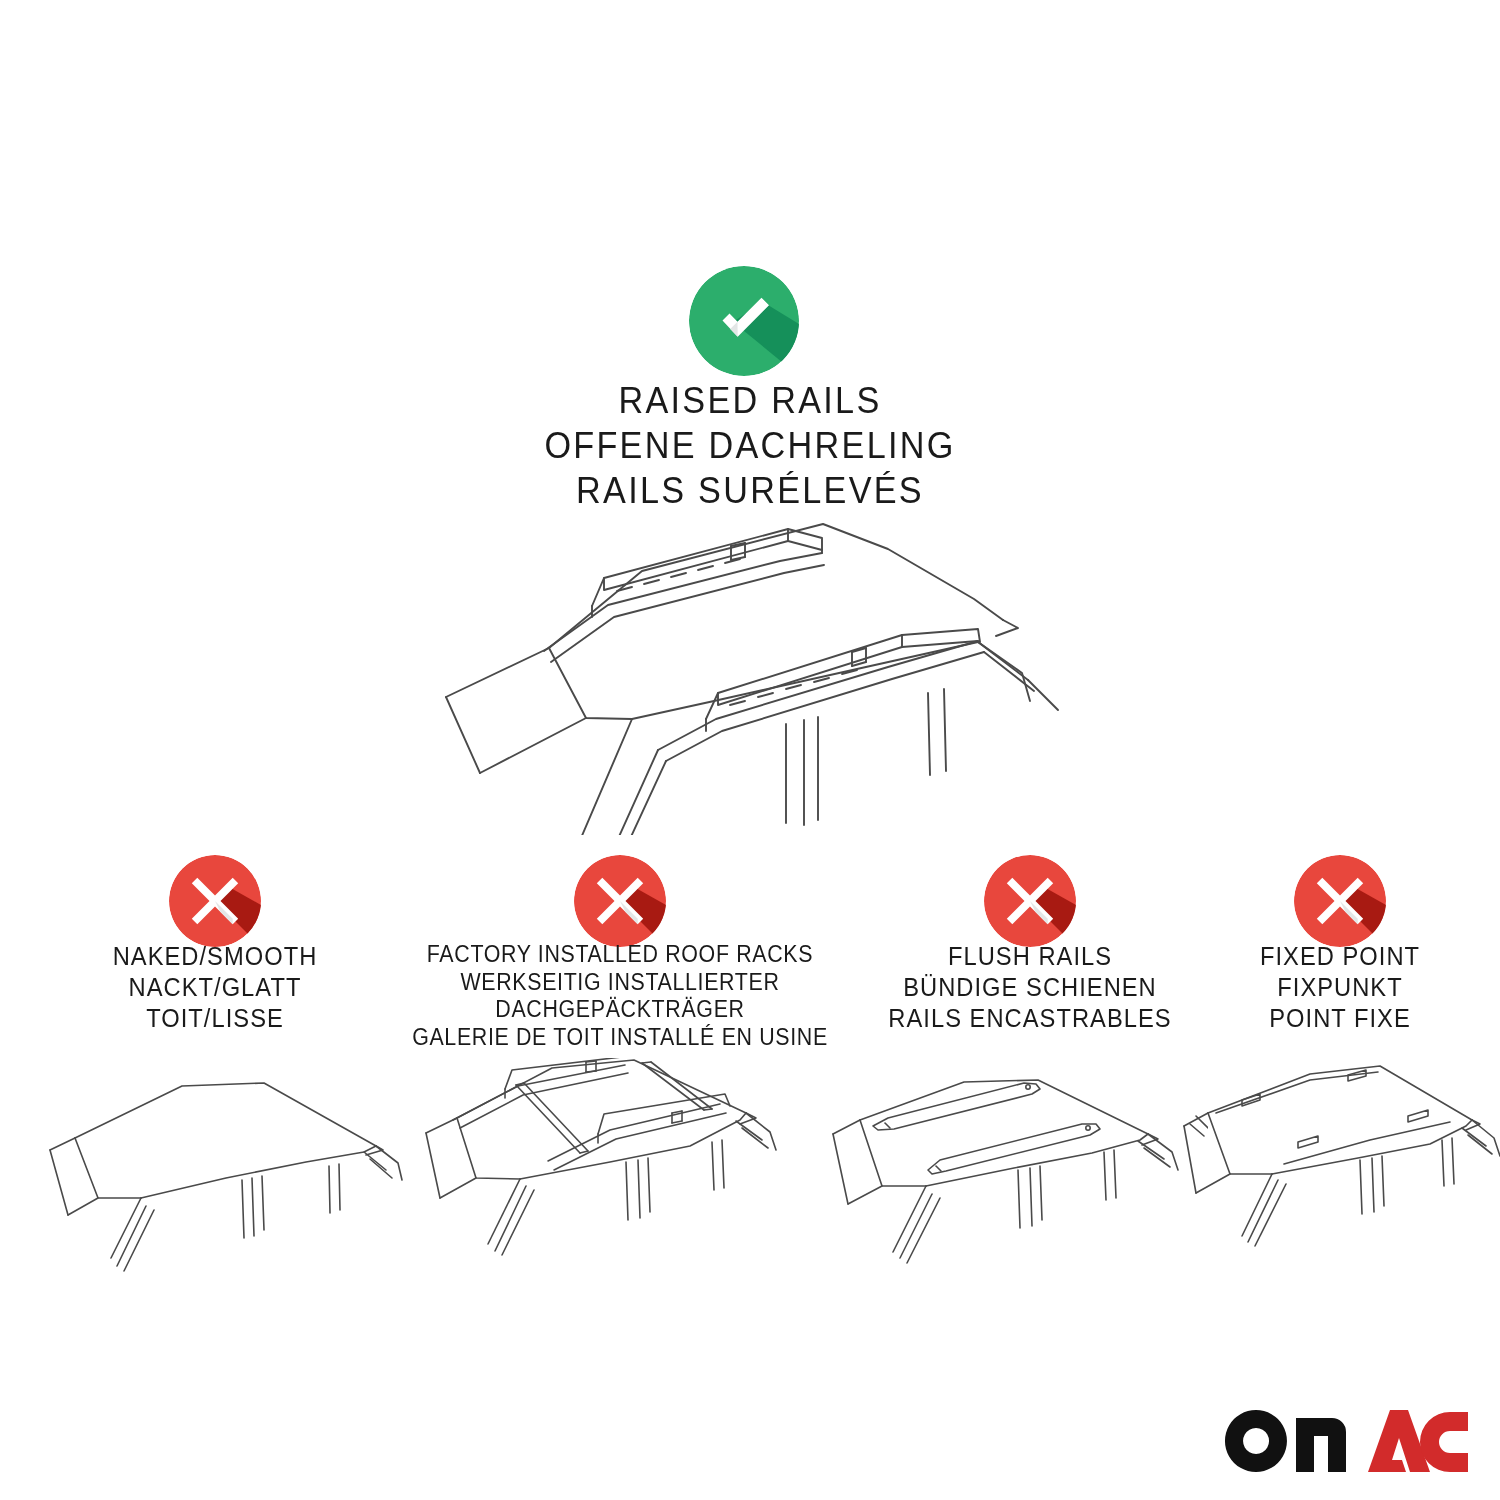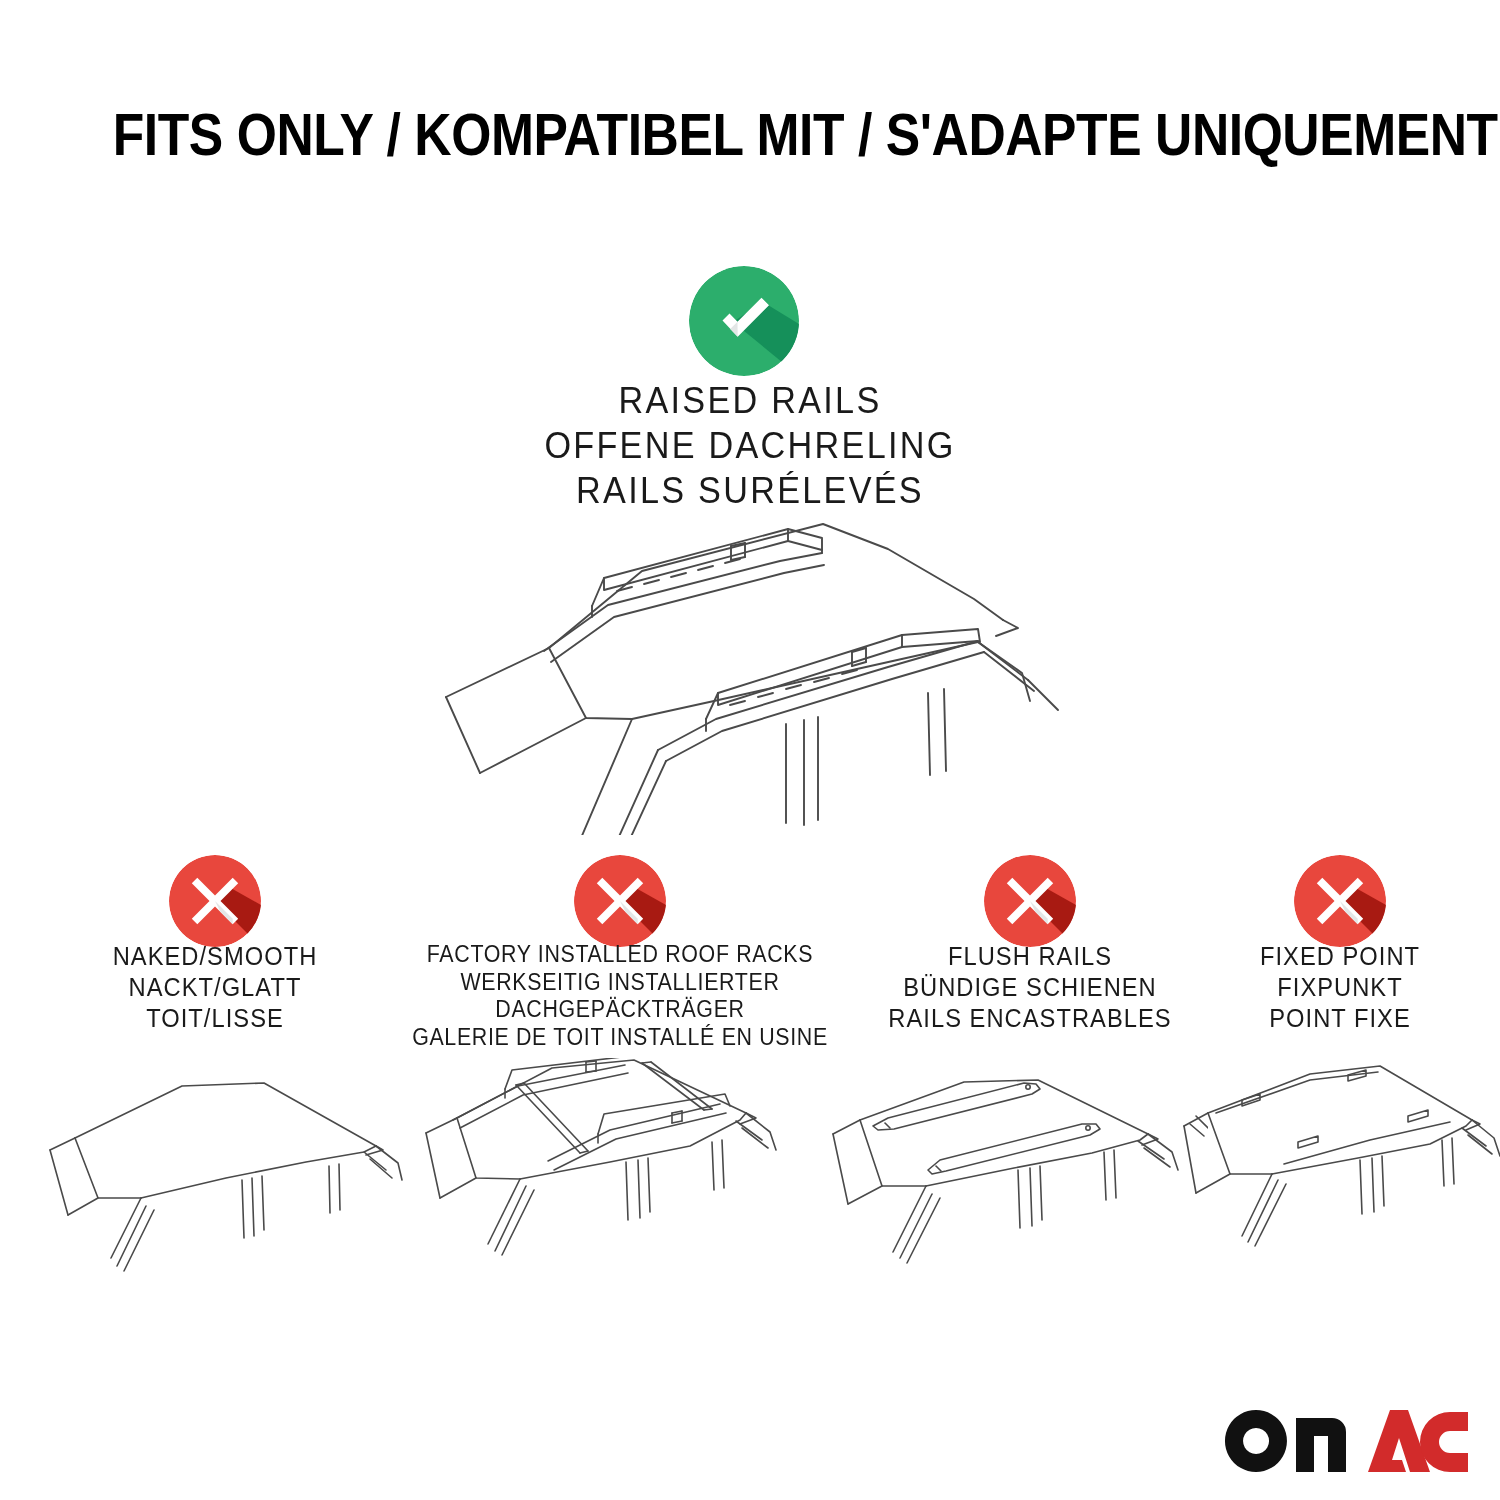--- a/index.html
+++ b/index.html
@@ -103,23 +103,20 @@
     width: 246px;
     height: 74px;
   }
   #logo svg { display: block; width: 100%; height: 100%; }
 </style>
 </head>
 <body>
 
 <div id="page">
 
-  <div class="title-bar">
-    <span class="title-text">FITS ONLY / KOMPATIBEL MIT / S'ADAPTE UNIQUEMENT</span>
-  </div>
 
   <div class="badge" id="pass-badge">
     <svg viewBox="0 0 110 110" xmlns="http://www.w3.org/2000/svg">
       <circle cx="55" cy="55" r="55" fill="#2CAE6C"></circle>
       <path d="M44 56 L110 110 L110 58 L74 36 Z" fill="#15905A"></path>
       <path d="M33.5 54.5 L40.5 47.5 L48.5 55.8 L72.5 31.8 L80 39.2 L48.7 70.8 Z" fill="#FFFFFF"></path>
       <path d="M48.5 55.8 L48.7 70.8 L41.2 63 Z" fill="#E3E6E6"></path>
     </svg>
   </div>
 

